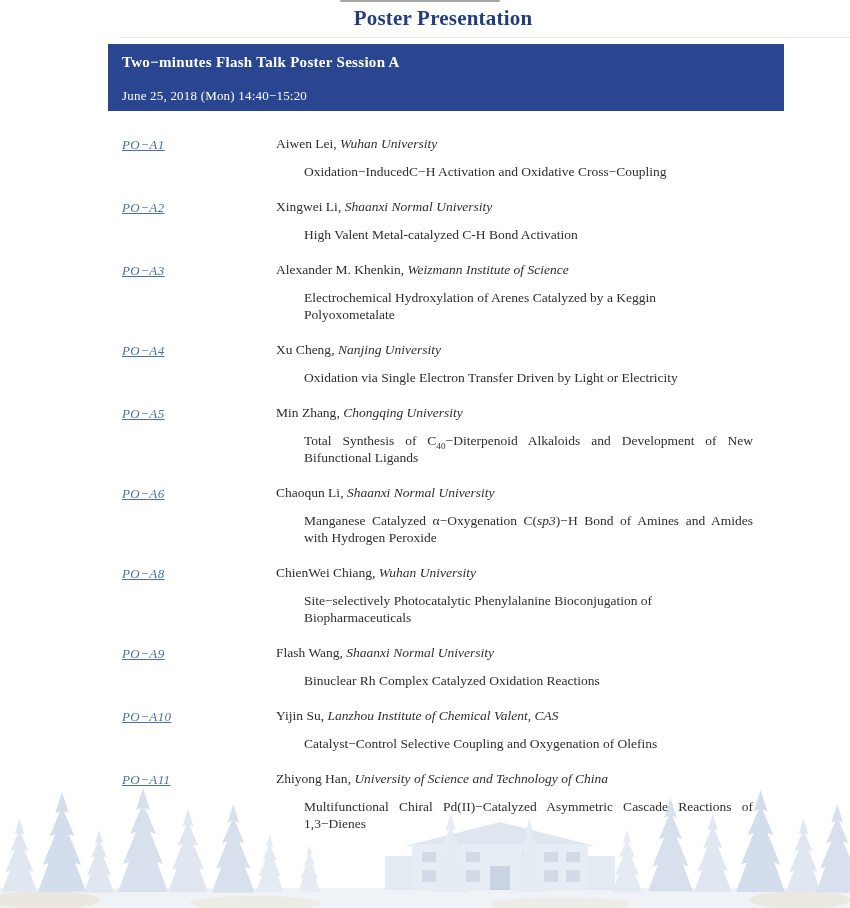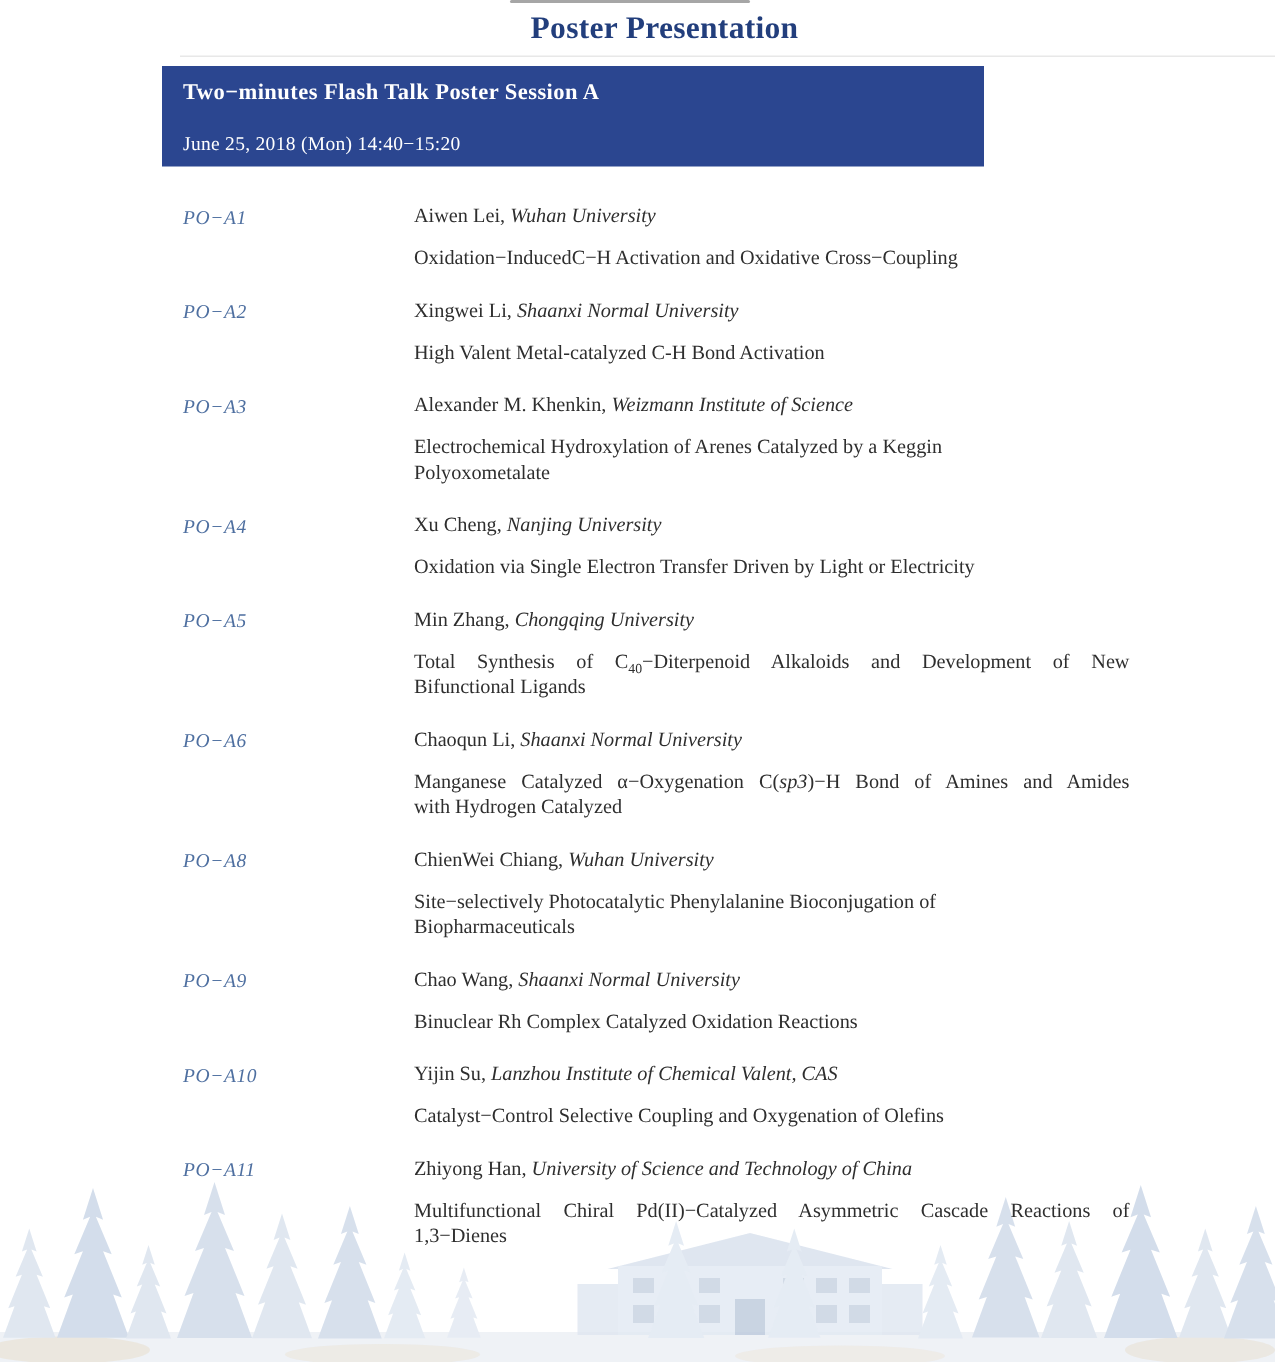--- a/index.html
+++ b/index.html
@@ -17,40 +17,40 @@
     margin: 6px 0 0 0; text-align: center;
     font-size: 21px; font-weight: bold; letter-spacing: 0.2px;
     color: var(--color-title, #223e7c);
     padding-left: 36px;
   }
   .scan-line {
     position: absolute; top: 37px; left: 120px; width: 730px; height: 1px;
     background: #dedede; opacity: 0.7;
   }
   .session-banner {
-    position: absolute; left: 108px; top: 44px; width: 548px; height: 67px;
+    position: absolute; left: 108px; top: 44px; width: 676px; height: 67px;
     background: var(--color-banner-bg, #2b4690);
     color: var(--color-banner-text, #ffffff);
     box-sizing: border-box; padding: 9px 14px 8px 14px;
     z-index: 2;
   }
   .session-name { font-size: 15px; font-weight: bold; letter-spacing: 0.3px; line-height: 18px; }
   .session-datetime { font-size: 13px; margin-top: 17px; letter-spacing: 0.2px; }
   .entries {
     position: absolute; left: 122px; top: 135px; width: 631px; z-index: 1;
   }
   .entry { display: grid; grid-template-columns: 154px 1fr; margin-bottom: 18px; }
   .entry-code {
     font-style: italic; font-size: 13px; line-height: 17px; padding-top: 1px;
-    color: var(--color-code, #4e6fa0); letter-spacing: 0.4px;
+    color: var(--color-code, #4e6fa0); letter-spacing: 0.4px; text-decoration: underline;
   }
   .entry-presenter { font-size: 13.5px; line-height: 17px; margin-bottom: 11px; }
   .presenter-name { font-weight: normal; }
   .presenter-affiliation { font-style: italic; }
-  .entry-title { font-size: 13.5px; line-height: 17px; }
+  .entry-title { font-size: 13.5px; line-height: 17px; margin-left: 28px; }
   .title-line { min-height: 17px; }
   .title-line.justify { text-align: justify; text-align-last: justify; }
   .seg-sub { vertical-align: sub; font-size: 0.68em; line-height: 0; }
   .seg-italic { font-style: italic; }
   .watermark {
     position: absolute; left: 0; bottom: 0; width: 850px; height: 120px;
     z-index: 0; opacity: 0.9; display: block;
   }
 </style>
 </head>
@@ -119,41 +119,41 @@
         </div>
     </div>
   </section>
 
   <section class="entry">
     <div class="entry-code">PO−A6</div>
     <div class="entry-body">
       <div class="entry-presenter"><span class="presenter-name">Chaoqun Li</span><span class="presenter-sep">, </span><span class="presenter-affiliation">Shaanxi Normal University</span></div>
       <div class="entry-title">
           <div class="title-line justify"><span>Manganese Catalyzed α−Oxygenation C(</span><span class="seg-italic">sp3</span><span>)−H Bond of Amines and Amides</span></div>
-          <div class="title-line"><span>with Hydrogen Catalyzed</span></div>
+          <div class="title-line"><span>with Hydrogen Peroxide</span></div>
         </div>
     </div>
   </section>
 
 
   <section class="entry">
     <div class="entry-code">PO−A8</div>
     <div class="entry-body">
       <div class="entry-presenter"><span class="presenter-name">ChienWei Chiang</span><span class="presenter-sep">, </span><span class="presenter-affiliation">Wuhan University</span></div>
       <div class="entry-title">
           <div class="title-line"><span>Site−selectively Photocatalytic Phenylalanine Bioconjugation of</span></div>
           <div class="title-line"><span>Biopharmaceuticals</span></div>
         </div>
     </div>
   </section>
 
   <section class="entry">
     <div class="entry-code">PO−A9</div>
     <div class="entry-body">
-      <div class="entry-presenter"><span class="presenter-name">Chao Wang</span><span class="presenter-sep">, </span><span class="presenter-affiliation">Shaanxi Normal University</span></div>
+      <div class="entry-presenter"><span class="presenter-name">Flash Wang</span><span class="presenter-sep">, </span><span class="presenter-affiliation">Shaanxi Normal University</span></div>
       <div class="entry-title">
           <div class="title-line"><span>Binuclear Rh Complex Catalyzed Oxidation Reactions</span></div>
         </div>
     </div>
   </section>
 
   <section class="entry">
     <div class="entry-code">PO−A10</div>
     <div class="entry-body">
       <div class="entry-presenter"><span class="presenter-name">Yijin Su</span><span class="presenter-sep">, </span><span class="presenter-affiliation">Lanzhou Institute of Chemical Valent, CAS</span></div>

